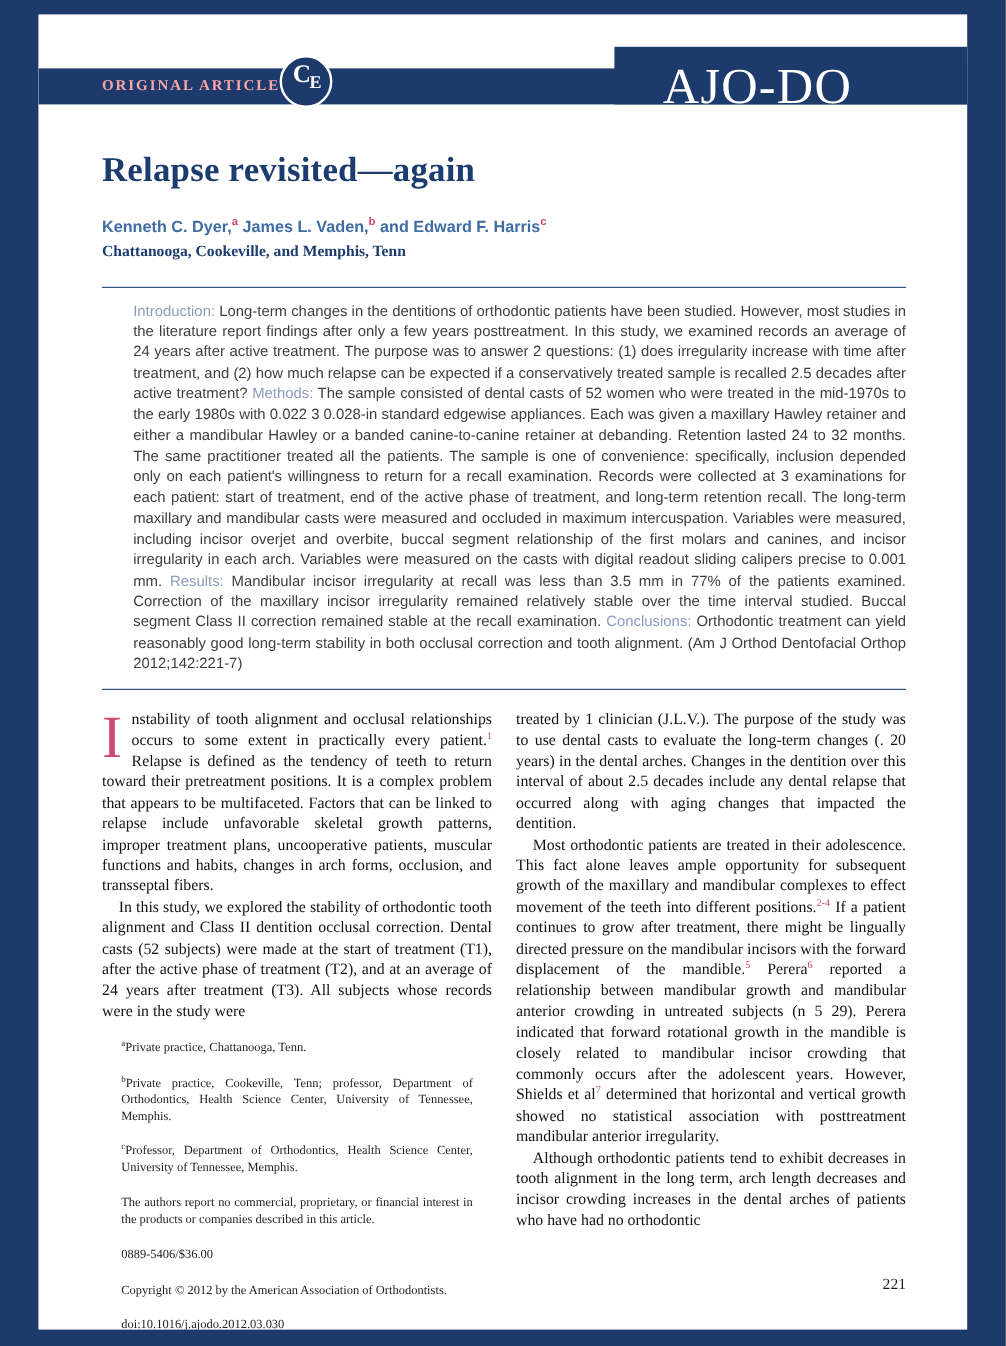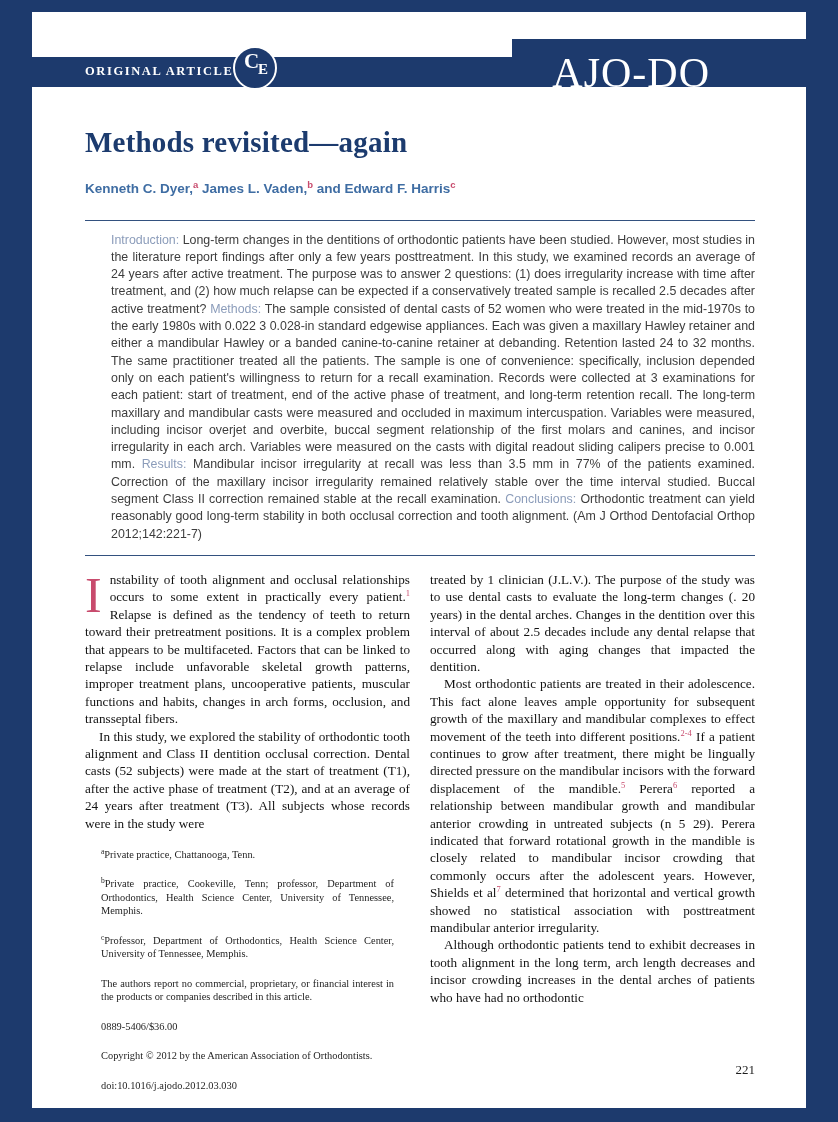--- a/index.html
+++ b/index.html
@@ -2,21 +2,21 @@
 <html><head>
 <meta charset="utf-8">
 <style>
   html,body{margin:0;padding:0;background:#555;}
   .frame{position:relative;width:838px;height:1122px;background:#1d3a6d;margin:0 auto;overflow:hidden;
          font-family:"Liberation Serif",serif;}
   .page{position:absolute;left:32px;right:32px;top:12px;bottom:14px;background:#ffffff;overflow:hidden;}
 
   
   .header-bar{position:absolute;left:0;right:0;top:45px;height:30px;background:#1d3a6d;}
-  .kicker{position:absolute;left:53px;top:7px;color:#ffffff;
+  .kicker{position:absolute;left:53px;top:7px;color:#fca5a5;
           font:700 12.5px "Liberation Serif",serif;letter-spacing:1.6px;white-space:nowrap;}
   .ce-badge{position:absolute;left:201px;top:-11px;width:44px;height:44px;border-radius:50%;
             background:#1d3a6d;border:2px solid #ffffff;box-sizing:border-box;}
   .ce-c{position:absolute;left:9px;top:3px;color:#fff;font:700 21px/1 "Liberation Serif",serif;}
   .ce-e{position:absolute;left:23px;top:14px;color:#fff;font:700 15px/1 "Liberation Serif",serif;}
   .logo-block{position:absolute;right:0;top:-18px;height:48px;background:#1d3a6d;
               display:flex;align-items:center;padding:0 96px 0 40px;}
   .journal-logo{color:#ffffff;font:400 42px/1 "Liberation Serif",serif;letter-spacing:1px;white-space:nowrap;margin-top:19px;}
 
   
@@ -58,22 +58,23 @@
       <div class="ce-badge">
         <span class="ce-c">C</span>
         <span class="ce-e">E</span>
       </div>
       <div class="logo-block">
         <span class="journal-logo">AJO-DO</span>
       </div>
     </div>
 
     <div class="content">
-      <h1 class="title">Methods revisited—again</h1>
+      <h1 class="title">Relapse revisited—again</h1>
       <p class="authors" id="authors"><span>Kenneth C. Dyer,</span><sup class="author-sup">a</sup><span> James L. Vaden,</span><sup class="author-sup">b</sup><span> and Edward F. Harris</span><sup class="author-sup">c</sup></p>
+      <p class="affiliation">Chattanooga, Cookeville, and Memphis, Tenn</p>
 
       <hr class="rule">
       <div class="abstract" id="abstract"><span class="abs-label">Introduction: </span>Long-term changes in the dentitions of orthodontic patients have been studied. However, most studies in the literature report findings after only a few years posttreatment. In this study, we examined records an average of 24 years after active treatment. The purpose was to answer 2 questions: (1) does irregularity increase with time after treatment, and (2) how much relapse can be expected if a conservatively treated sample is recalled 2.5 decades after active treatment? <span class="abs-label">Methods: </span>The sample consisted of dental casts of 52 women who were treated in the mid-1970s to the early 1980s with 0.022 3 0.028-in standard edgewise appliances. Each was given a maxillary Hawley retainer and either a mandibular Hawley or a banded canine-to-canine retainer at debanding. Retention lasted 24 to 32 months. The same practitioner treated all the patients. The sample is one of convenience: specifically, inclusion depended only on each patient's willingness to return for a recall examination. Records were collected at 3 examinations for each patient: start of treatment, end of the active phase of treatment, and long-term retention recall. The long-term maxillary and mandibular casts were measured and occluded in maximum intercuspation. Variables were measured, including incisor overjet and overbite, buccal segment relationship of the first molars and canines, and incisor irregularity in each arch. Variables were measured on the casts with digital readout sliding calipers precise to 0.001 mm. <span class="abs-label">Results: </span>Mandibular incisor irregularity at recall was less than 3.5 mm in 77% of the patients examined. Correction of the maxillary incisor irregularity remained relatively stable over the time interval studied. Buccal segment Class II correction remained stable at the recall examination. <span class="abs-label">Conclusions: </span>Orthodontic treatment can yield reasonably good long-term stability in both occlusal correction and tooth alignment. (Am J Orthod Dentofacial Orthop 2012;142:221-7) </div>
       <hr class="rule second">
 
       <div class="columns">
         <div class="col" id="col-left">
             <p class="body-para"><span class="dropcap">I</span>nstability of tooth alignment and occlusal relationships occurs to some extent in practically every patient.<sup class="ref">1</sup> Relapse is defined as the tendency of teeth to return toward their pretreatment positions. It is a complex problem that appears to be multifaceted. Factors that can be linked to relapse include unfavorable skeletal growth patterns, improper treatment plans, uncooperative patients, muscular functions and habits, changes in arch forms, occlusion, and transseptal fibers.</p>
             <p class="body-para indent">In this study, we explored the stability of orthodontic tooth alignment and Class II dentition occlusal correction. Dental casts (52 subjects) were made at the start of treatment (T1), after the active phase of treatment (T2), and at an average of 24 years after treatment (T3). All subjects whose records were in the study were</p>
             <div class="footnotes">

